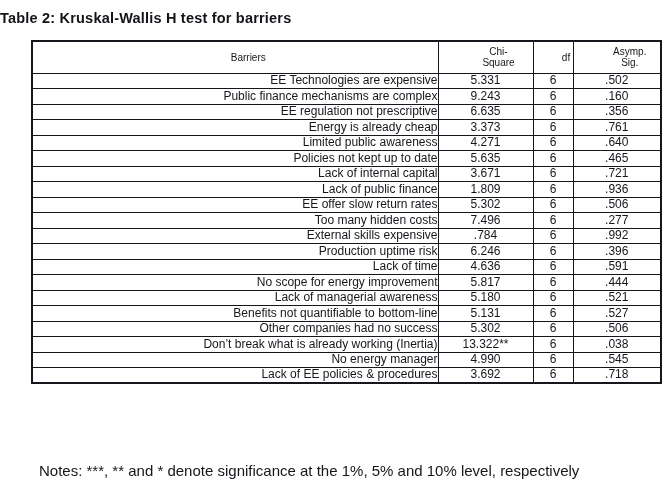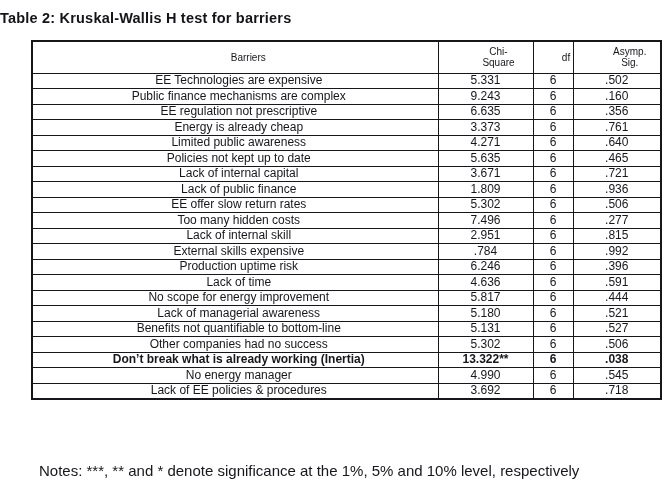--- a/index.html
+++ b/index.html
@@ -44,24 +44,24 @@
     text-align: center;
     height: 32px;
     padding-left: 26px;
   }
   table.kw-table td { height: 15.5px; }
   col.c-barrier { width: 406px; }
   col.c-chi     { width: 95px; }
   col.c-df      { width: 40px; }
   col.c-sig     { width: 88px; }
 
-  td.cell-left  { text-align: center; padding-left: 7px; }
+  td.cell-left  { text-align: right; padding-left: 7px; }
   td.cell-center{ text-align: center; }
 
-  tr.bold-row td { font-weight: bold; }
+  tr.bold-row td { font-weight: normal; }
 
   .notes {
     position: absolute;
     top: 462px; left: 39px;
     font-size: 15px;
     color: #16161c;
     white-space: nowrap;
   }
 </style>
 </head>
@@ -163,26 +163,20 @@
           <td class="cell-center">.506</td>
         </tr>
 
         <tr>
           <td class="cell-left">Too many hidden costs</td>
           <td class="cell-center">7.496</td>
           <td class="cell-center">6</td>
           <td class="cell-center">.277</td>
         </tr>
 
-        <tr>
-          <td class="cell-left">Lack of internal skill</td>
-          <td class="cell-center">2.951</td>
-          <td class="cell-center">6</td>
-          <td class="cell-center">.815</td>
-        </tr>
 
         <tr>
           <td class="cell-left">External skills expensive</td>
           <td class="cell-center">.784</td>
           <td class="cell-center">6</td>
           <td class="cell-center">.992</td>
         </tr>
 
 
         <tr>

